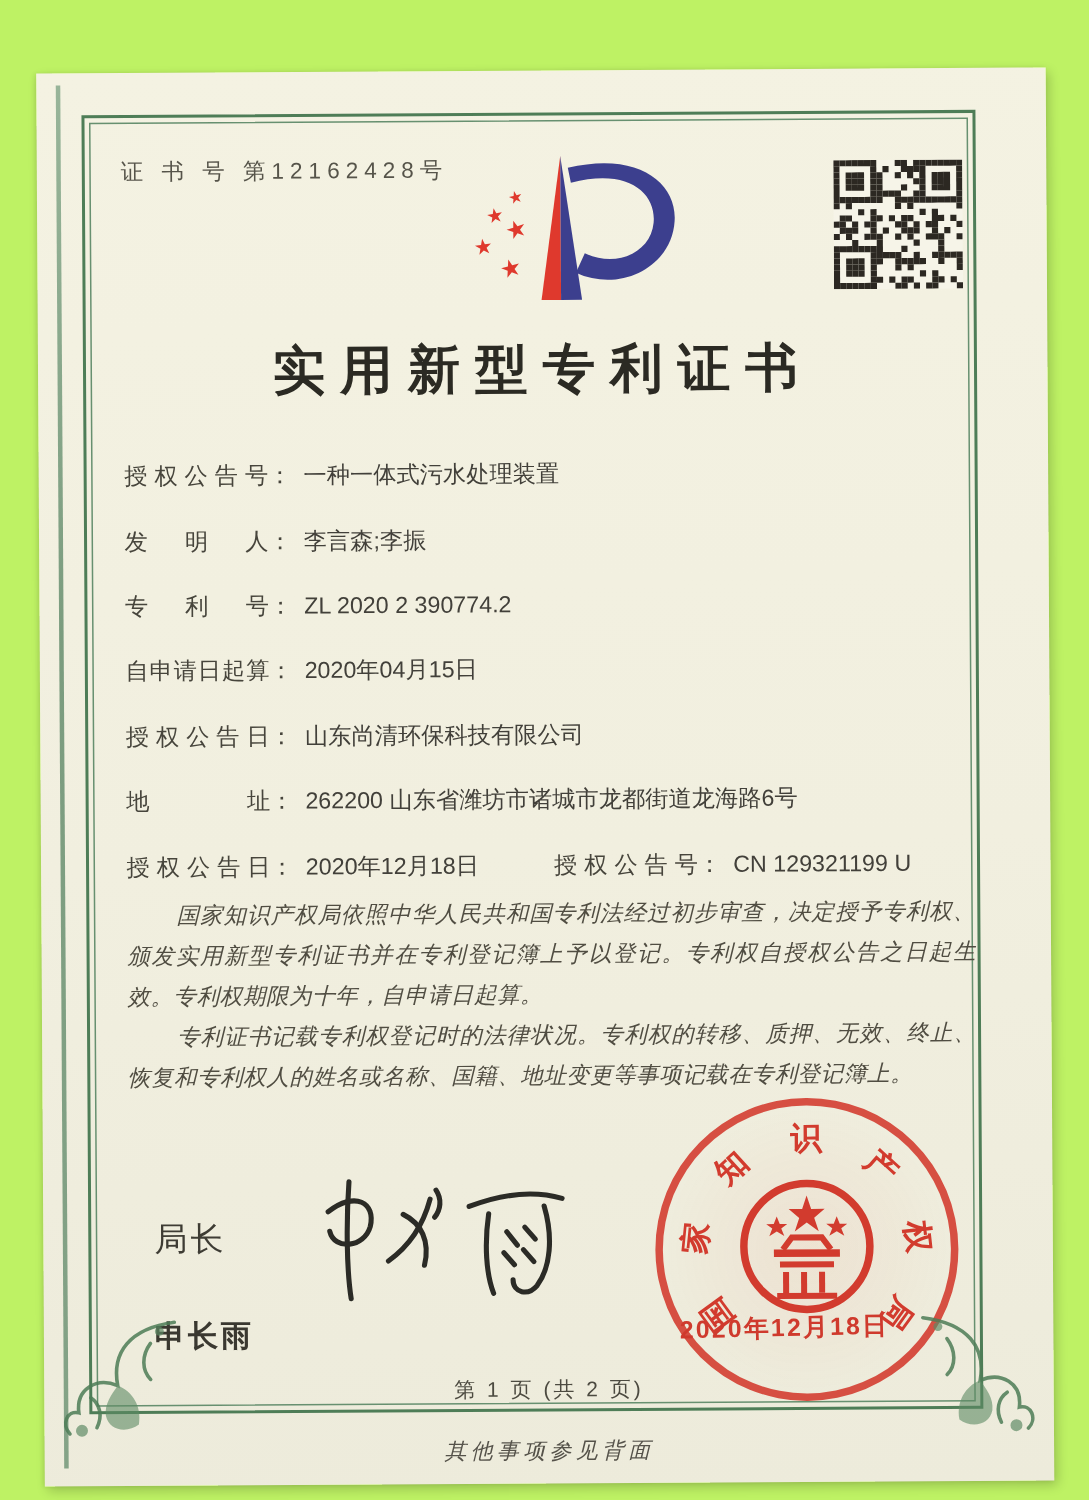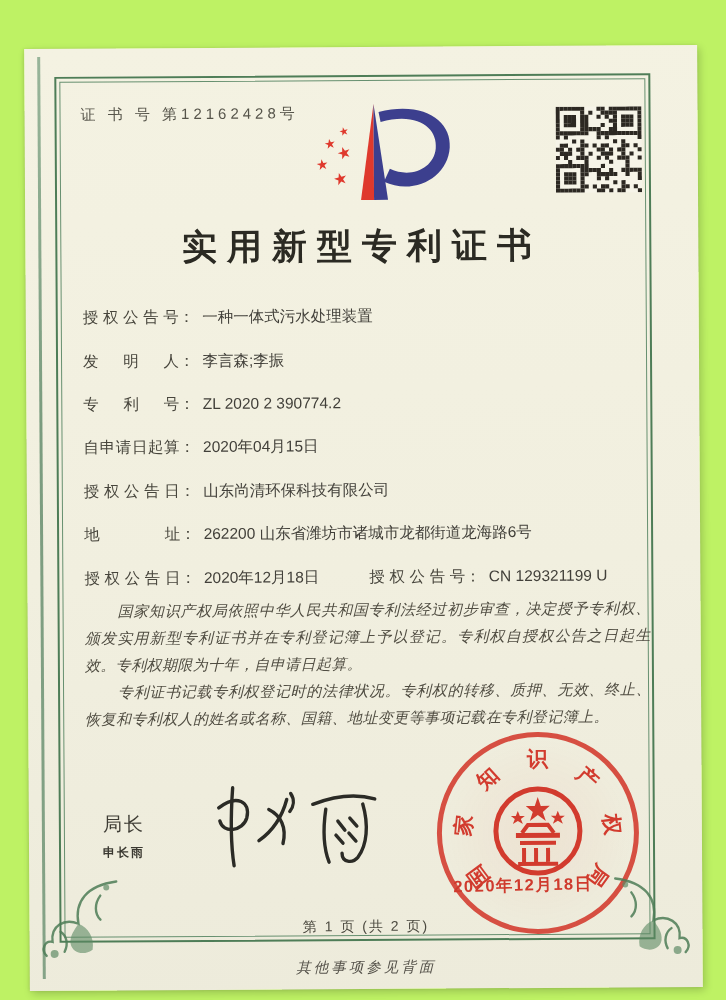--- a/index.html
+++ b/index.html
@@ -21,22 +21,22 @@
          letter-spacing:10px;color:#2b2a23;}
   .field-row{left:57px;width:560px;height:22px;font-size:15.5px;color:#47453c;white-space:nowrap;}
   .flabel{display:inline-block;width:96px;text-align:justify;text-align-last:justify;
           vertical-align:top;}
   .fcolon{display:inline-block;margin:0 2px 0 0;}
   .fvalue{display:inline-block;margin-left:6px;color:#42403a;}
   .grant-gap{display:inline-block;width:50px;}
   .paras{left:57px;top:549px;width:566px;font-size:15px;line-height:27px;color:#504d42;
          font-style:italic;letter-spacing:.4px;text-align:justify;}
   .paras p{margin:0;text-indent:2.2em;}
-  .officer-title{left:74px;top:763px;font-size:19px;color:#3e3c34;letter-spacing:2px;}
-  .officer-name{left:74px;top:796px;font-size:12px;color:#3a3830;letter-spacing:2px;font-weight:600;}
+  .officer-title{left:74px;top:763px;font-size:22px;color:#3e3c34;letter-spacing:2px;}
+  .officer-name{left:74px;top:829px;font-size:20px;color:#3a3830;letter-spacing:2px;font-weight:600;}
   .sig-box{left:166px;top:726px;width:205px;height:105px;}
   .seal{left:408px;top:686px;width:192px;height:192px;border-radius:50%;
         border:5px solid rgba(211,57,44,.88);
         background:radial-gradient(circle,rgba(230,90,70,.07),rgba(230,90,70,0) 70%);}
   .seal-ring{position:absolute;inset:0;font-weight:700;color:#d23b2e;font-size:21px;}
   .seal-ring span{position:absolute;}
   .seal-emblem{position:absolute;left:50px;top:44px;}
   .seal-date{left:424px;top:828px;width:210px;font-size:16.5px;color:#cf3a2d;
              letter-spacing:1.5px;transform:rotate(-1deg);font-weight:600;z-index:5;}
   .page-no{left:0;top:871px;width:100%;text-align:center;font-size:14px;color:#4c4a40;

